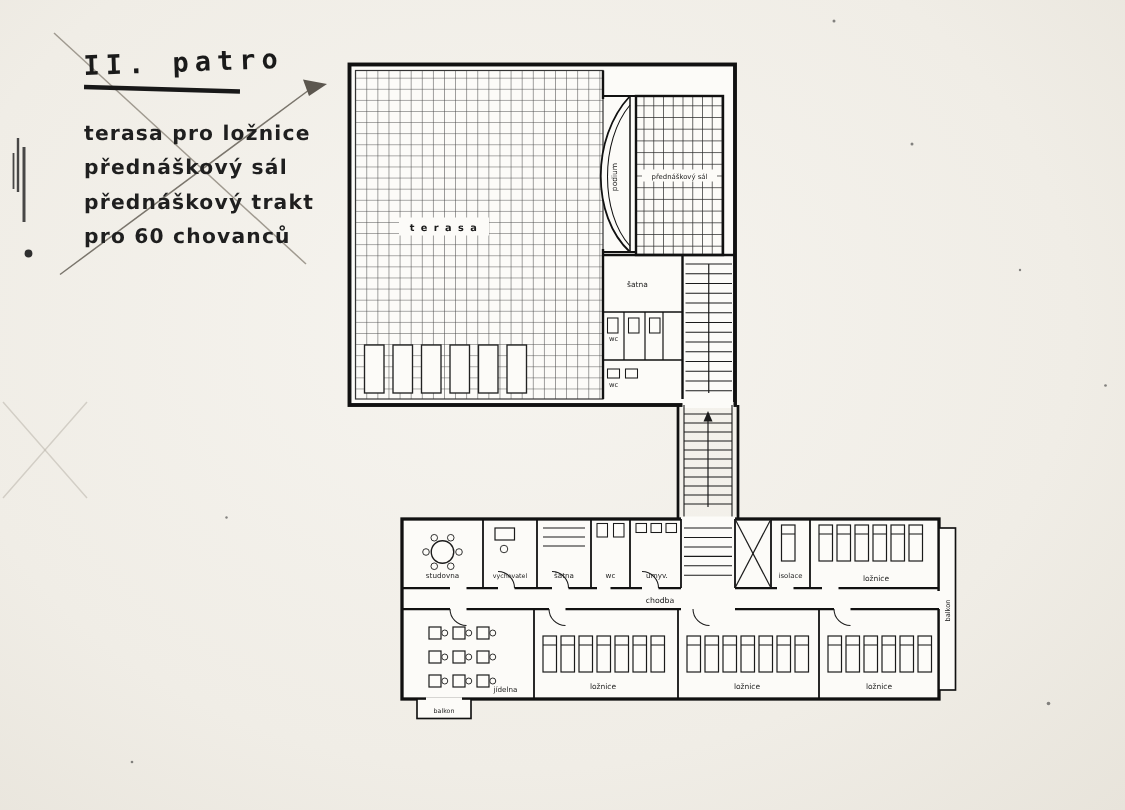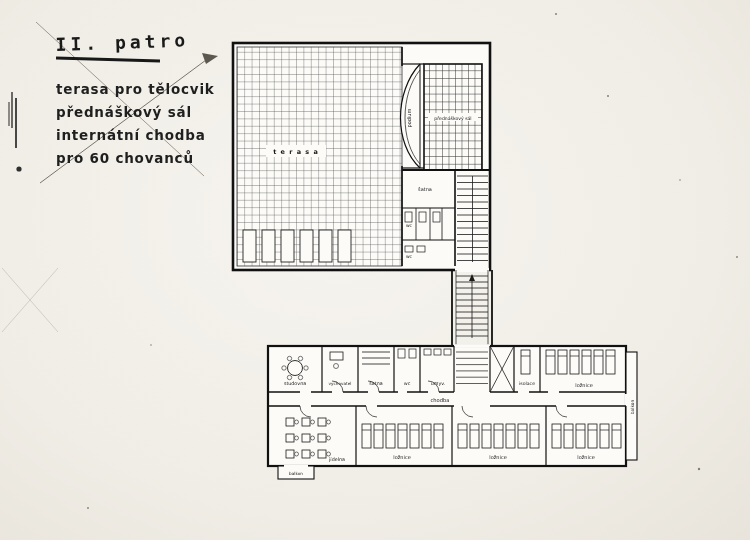--- a/index.html
+++ b/index.html
@@ -323,20 +323,20 @@
   <text x="498" y="459" text-anchor="middle" font-size="5">ložnice</text>
   <text x="586" y="459" text-anchor="middle" font-size="5">ložnice</text>
   <text x="296" y="475" text-anchor="middle" font-size="4.2">balkon</text>
   <text transform="rotate(-90 631.5 407)" x="631.5" y="409" text-anchor="middle" font-size="4.4">balkon</text>
 </svg>
 
 <div class="legend">
   <div class="legend-title">II. patro</div>
   <div class="legend-underline"></div>
   <div class="legend-lines">
-    <div>terasa pro tělocvik</div>
+    <div>terasa pro ložnice</div>
     <div>přednáškový sál</div>
-    <div>internátní chodba</div>
+    <div>přednáškový trakt</div>
     <div>pro 60 chovanců</div>
   </div>
 </div>
 
 </div>
 
 </body></html>

